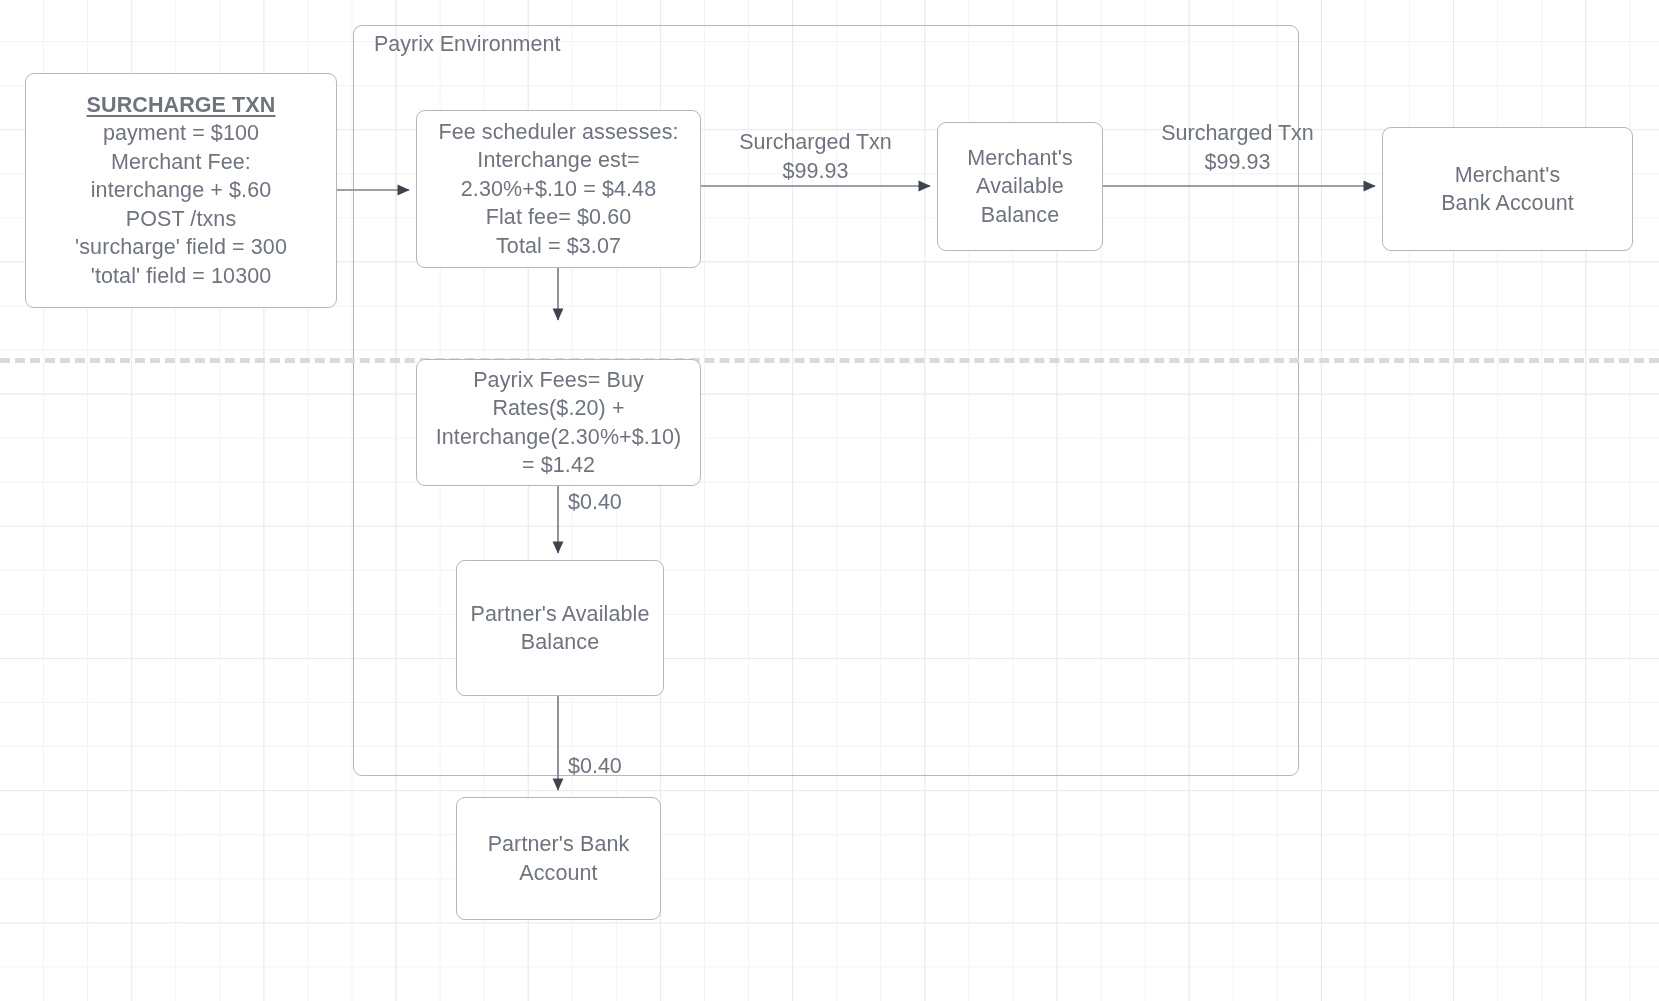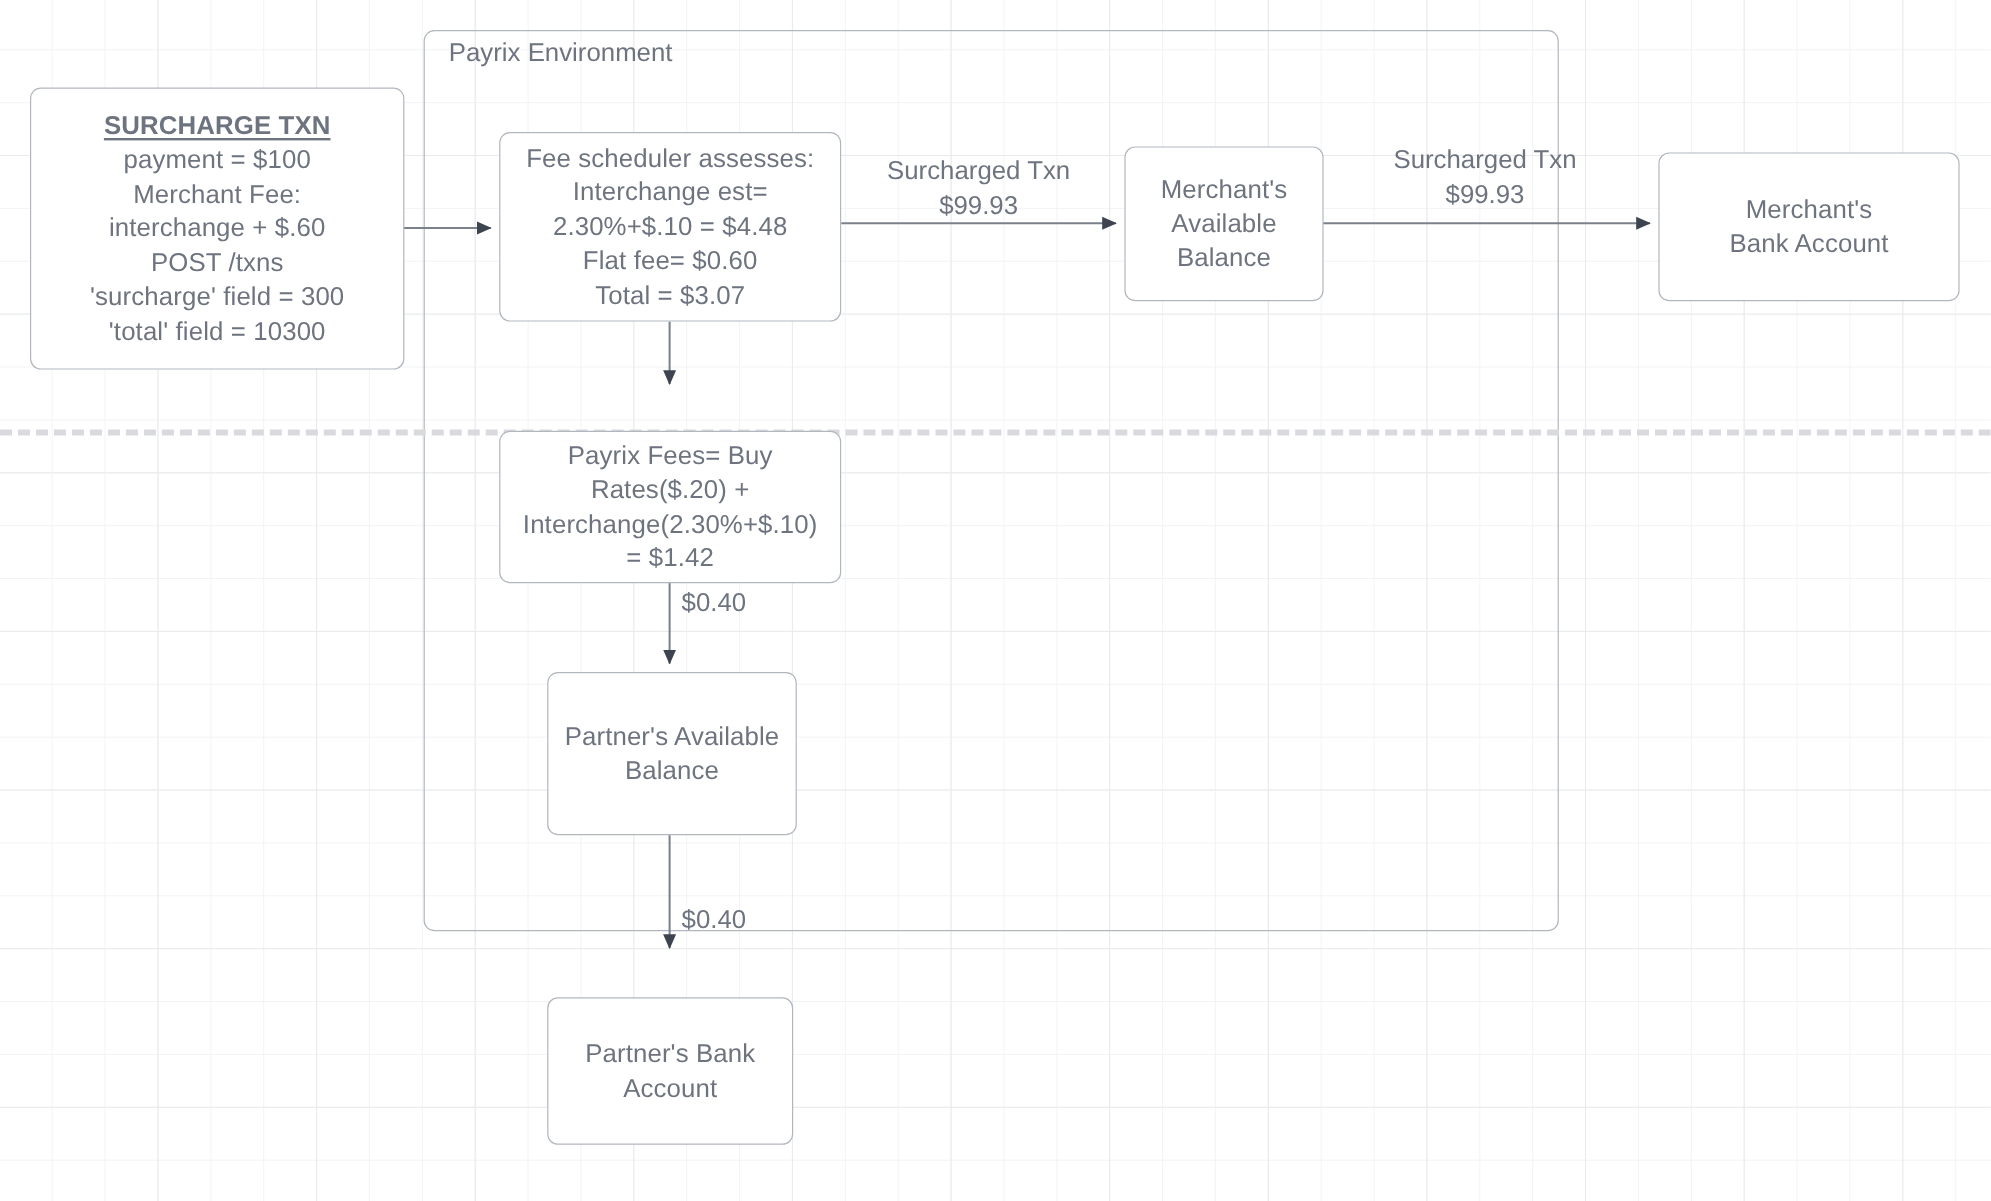--- a/index.html
+++ b/index.html
@@ -166,21 +166,21 @@
     </div>
   </div>
 
   <div class="node" style="left:456px; top:560px; width:208px; height:136px;">
     <div class="inner">
       <div>Partner's Available</div>
       <div>Balance</div>
     </div>
   </div>
 
-  <div class="node" style="left:456px; top:797px; width:205px; height:123px;margin-top:34px;">
+  <div class="node" style="left:456px; top:797px; width:205px; height:123px;">
     <div class="inner">
       <div>Partner's Bank</div>
       <div>Account</div>
     </div>
   </div>
 
   <div class="edge-label" style="left:718px; top:128px; width:195px;">Surcharged Txn
 $99.93</div>
 
   <div class="edge-label" style="left:1140px; top:119px; width:195px;">Surcharged Txn

